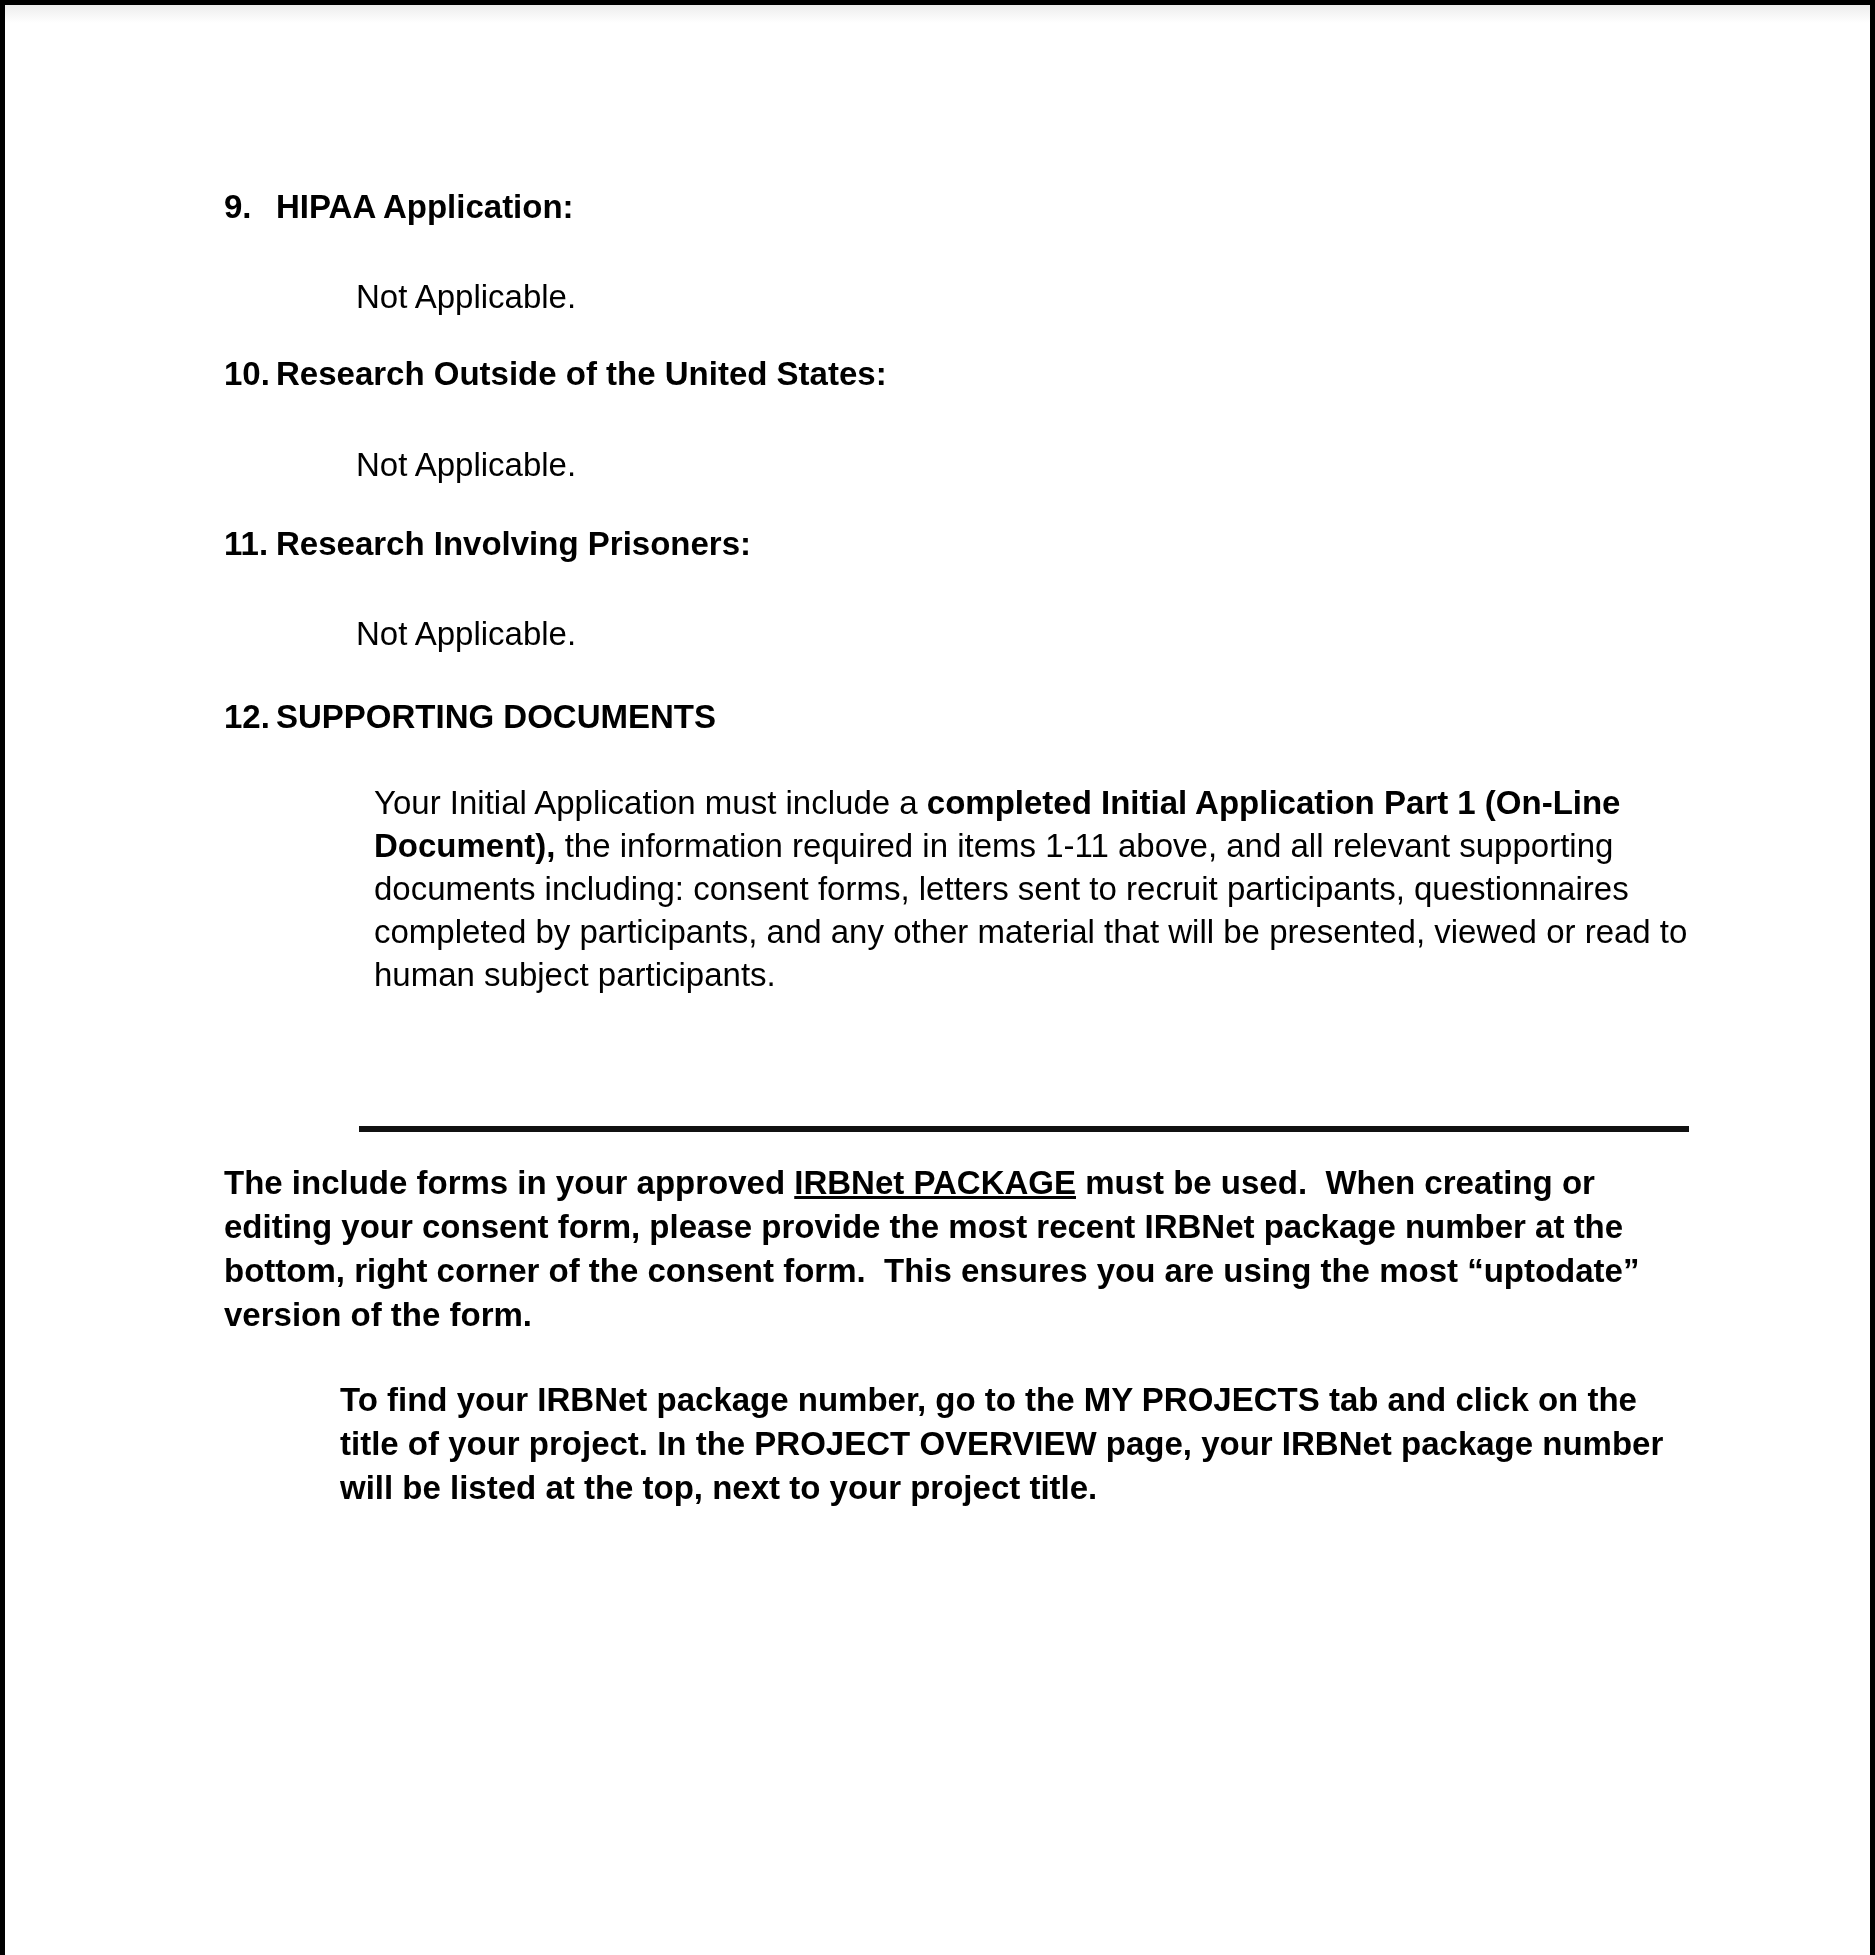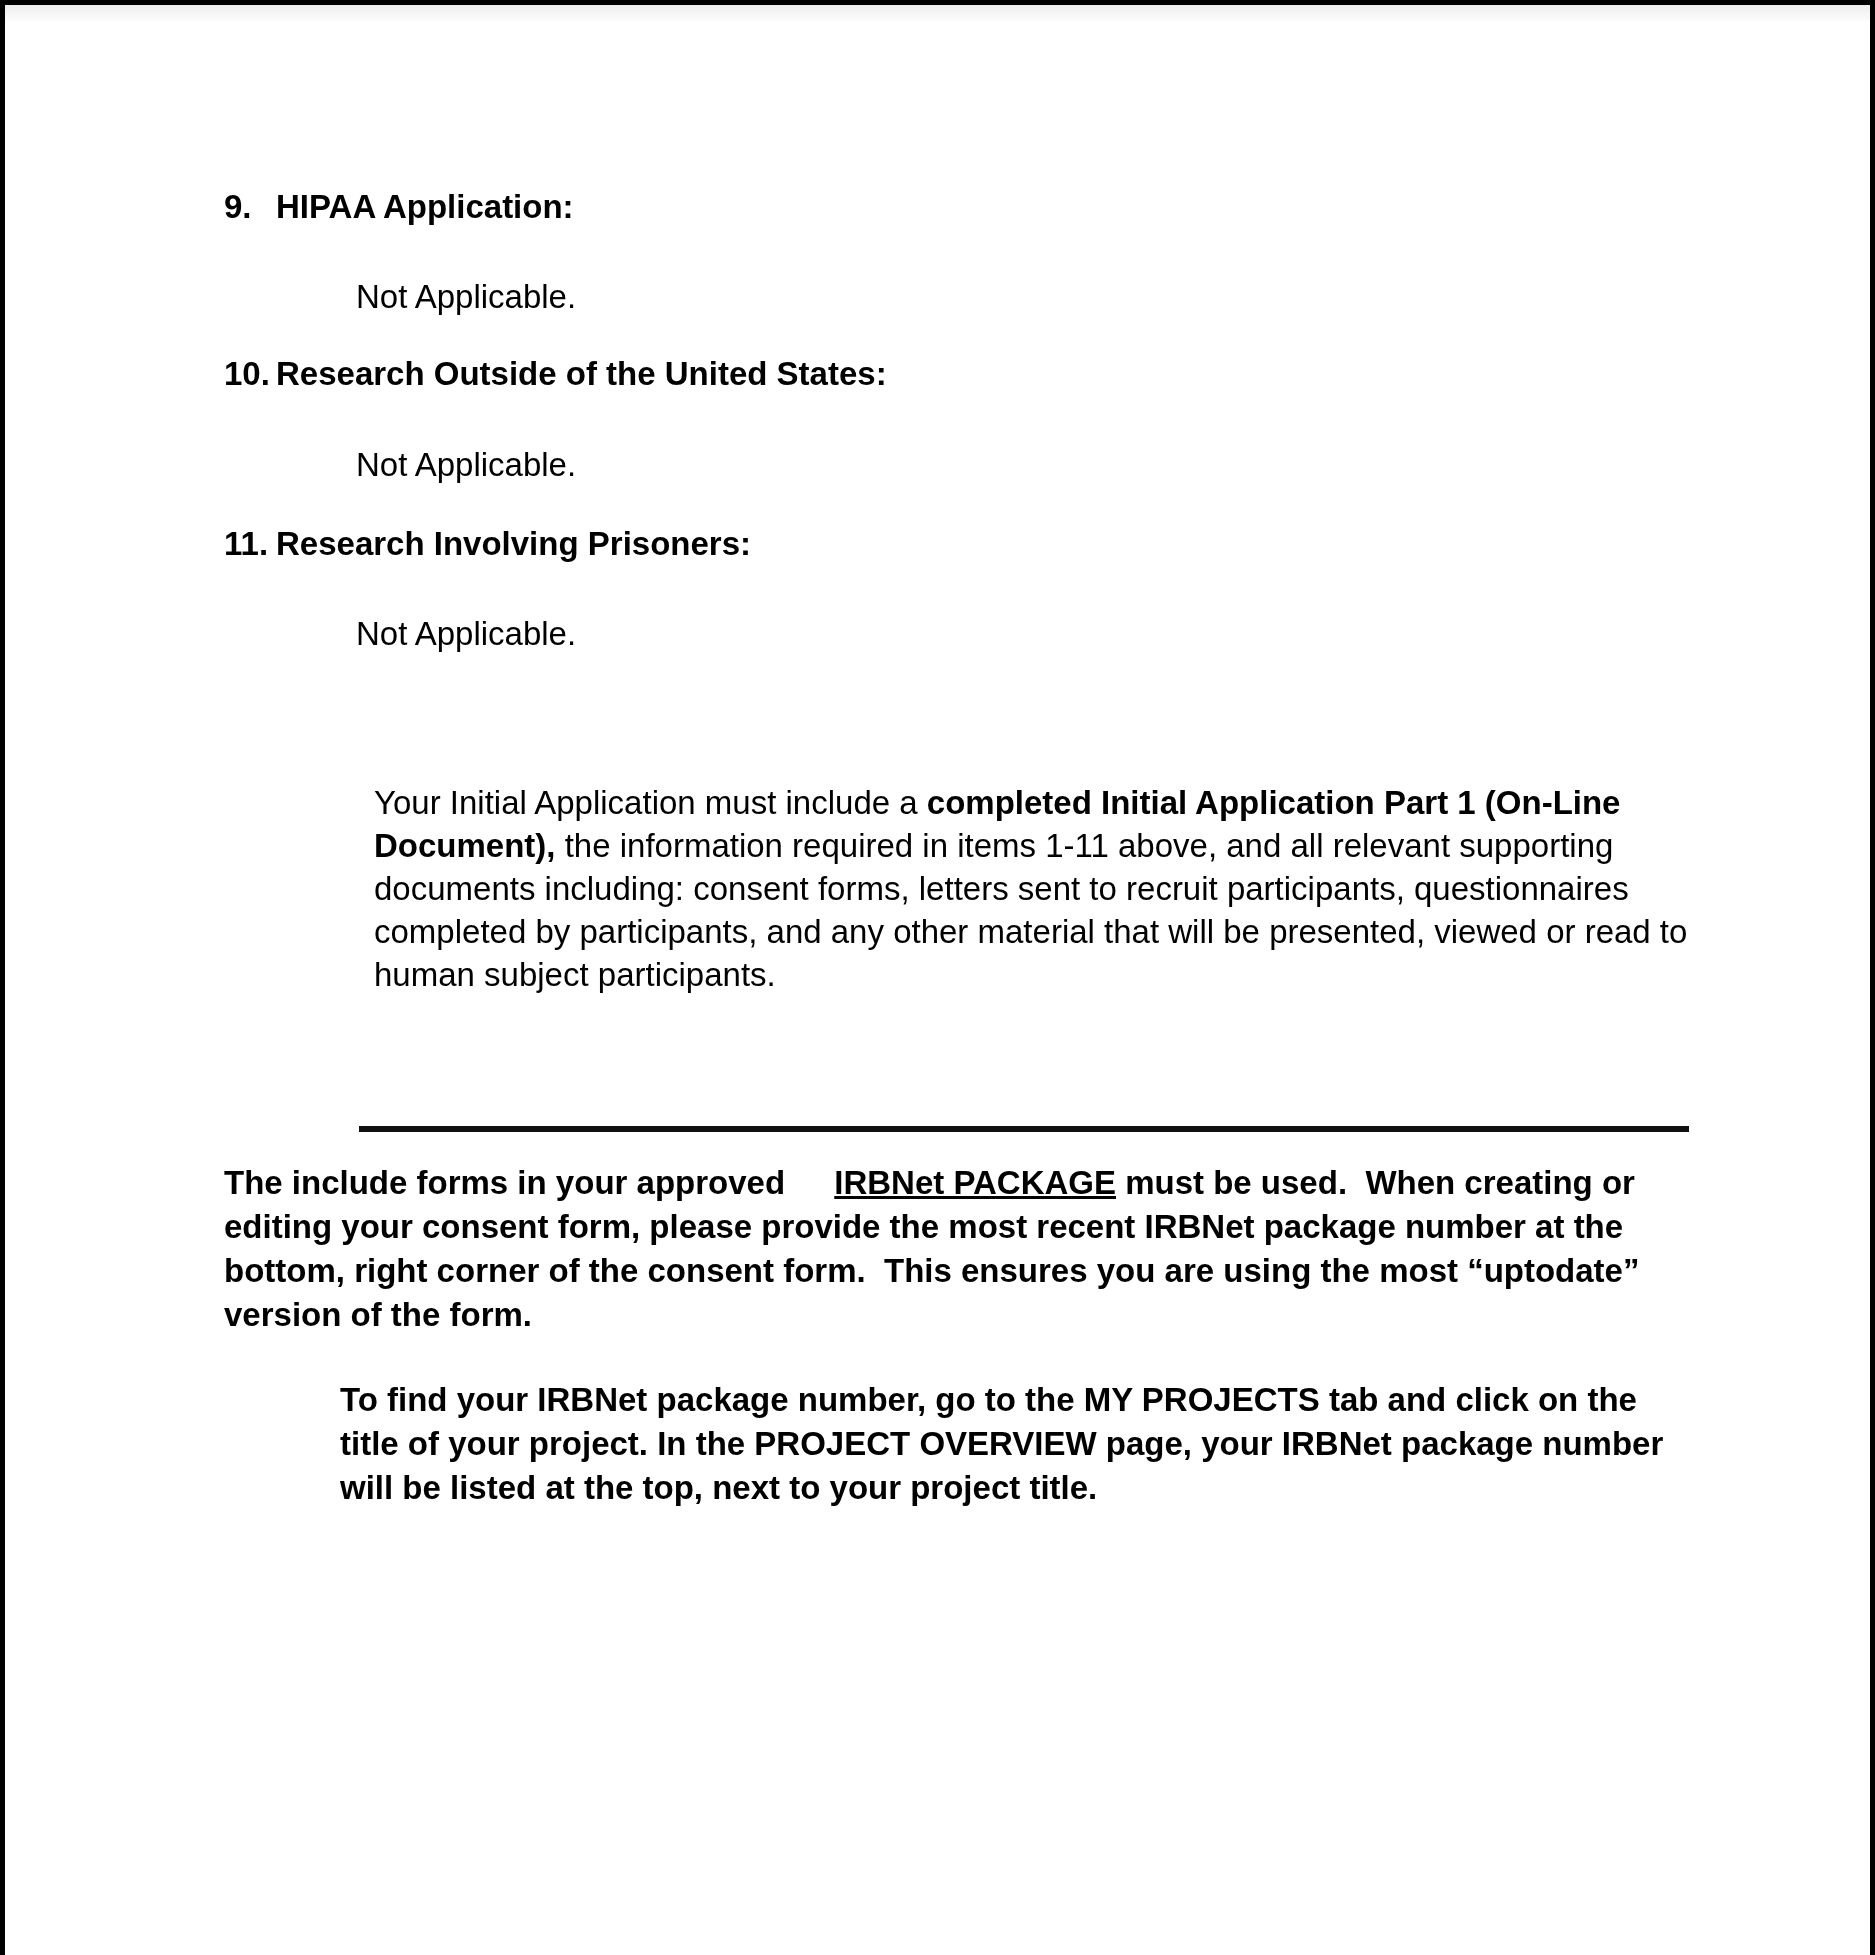--- a/index.html
+++ b/index.html
@@ -81,21 +81,21 @@
     line-height: 44px;
   }
   .para-instructions {
     left: 340px;
     top: 1378px;
     width: 1345px;
     font-weight: bold;
     line-height: 44px;
   }
   .bold-span { font-weight: bold; }
-  .underline-span { text-decoration: underline; margin-left: 40px; }
+  .underline-span { text-decoration: underline; }
 
   .pos-h9  { top: 185px; }
   .pos-na1 { top: 275px; }
   .pos-h10 { top: 352px; }
   .pos-na2 { top: 443px; }
   .pos-h11 { top: 522px; }
   .pos-na3 { top: 612px; }
   .pos-h12 { top: 695px; }
 </style>
 </head>
@@ -116,20 +116,24 @@
     <span>Research Outside of the United States:</span>
   </div>
   <div class="na-line pos-na2">Not Applicable.</div>
 
   <div class="heading-row pos-h11">
     <span class="heading-num">11.</span>
     <span>Research Involving Prisoners:</span>
   </div>
   <div class="na-line pos-na3">Not Applicable.</div>
 
+  <div class="heading-row pos-h12">
+    <span class="heading-num">12.</span>
+    <span>SUPPORTING DOCUMENTS</span>
+  </div>
 
   <div class="para para-supporting"><span>Your Initial Application must include a </span><span class="bold-span">completed Initial Application Part 1 (On-Line Document),</span><span> the information required in items 1-11 above, and all relevant supporting documents including: consent forms, letters sent to recruit participants, questionnaires completed by participants, and any other material that will be presented, viewed or read to human subject participants.</span></div>
 
   <div class="divider-rule"></div>
 
   <div class="para para-notice"><span>The include forms in your approved </span><span class="underline-span">IRBNet PACKAGE</span><span> must be used.  When creating or editing your consent form, please provide the most recent IRBNet package number at the bottom, right corner of the consent form.  This ensures you are using the most “uptodate” version of the form.</span></div>
 
   <div class="para para-instructions">To find your IRBNet package number, go to the MY PROJECTS tab and click on the title of your project. In the PROJECT OVERVIEW page, your IRBNet package number will be listed at the top, next to your project title.</div>
 
 </div>

